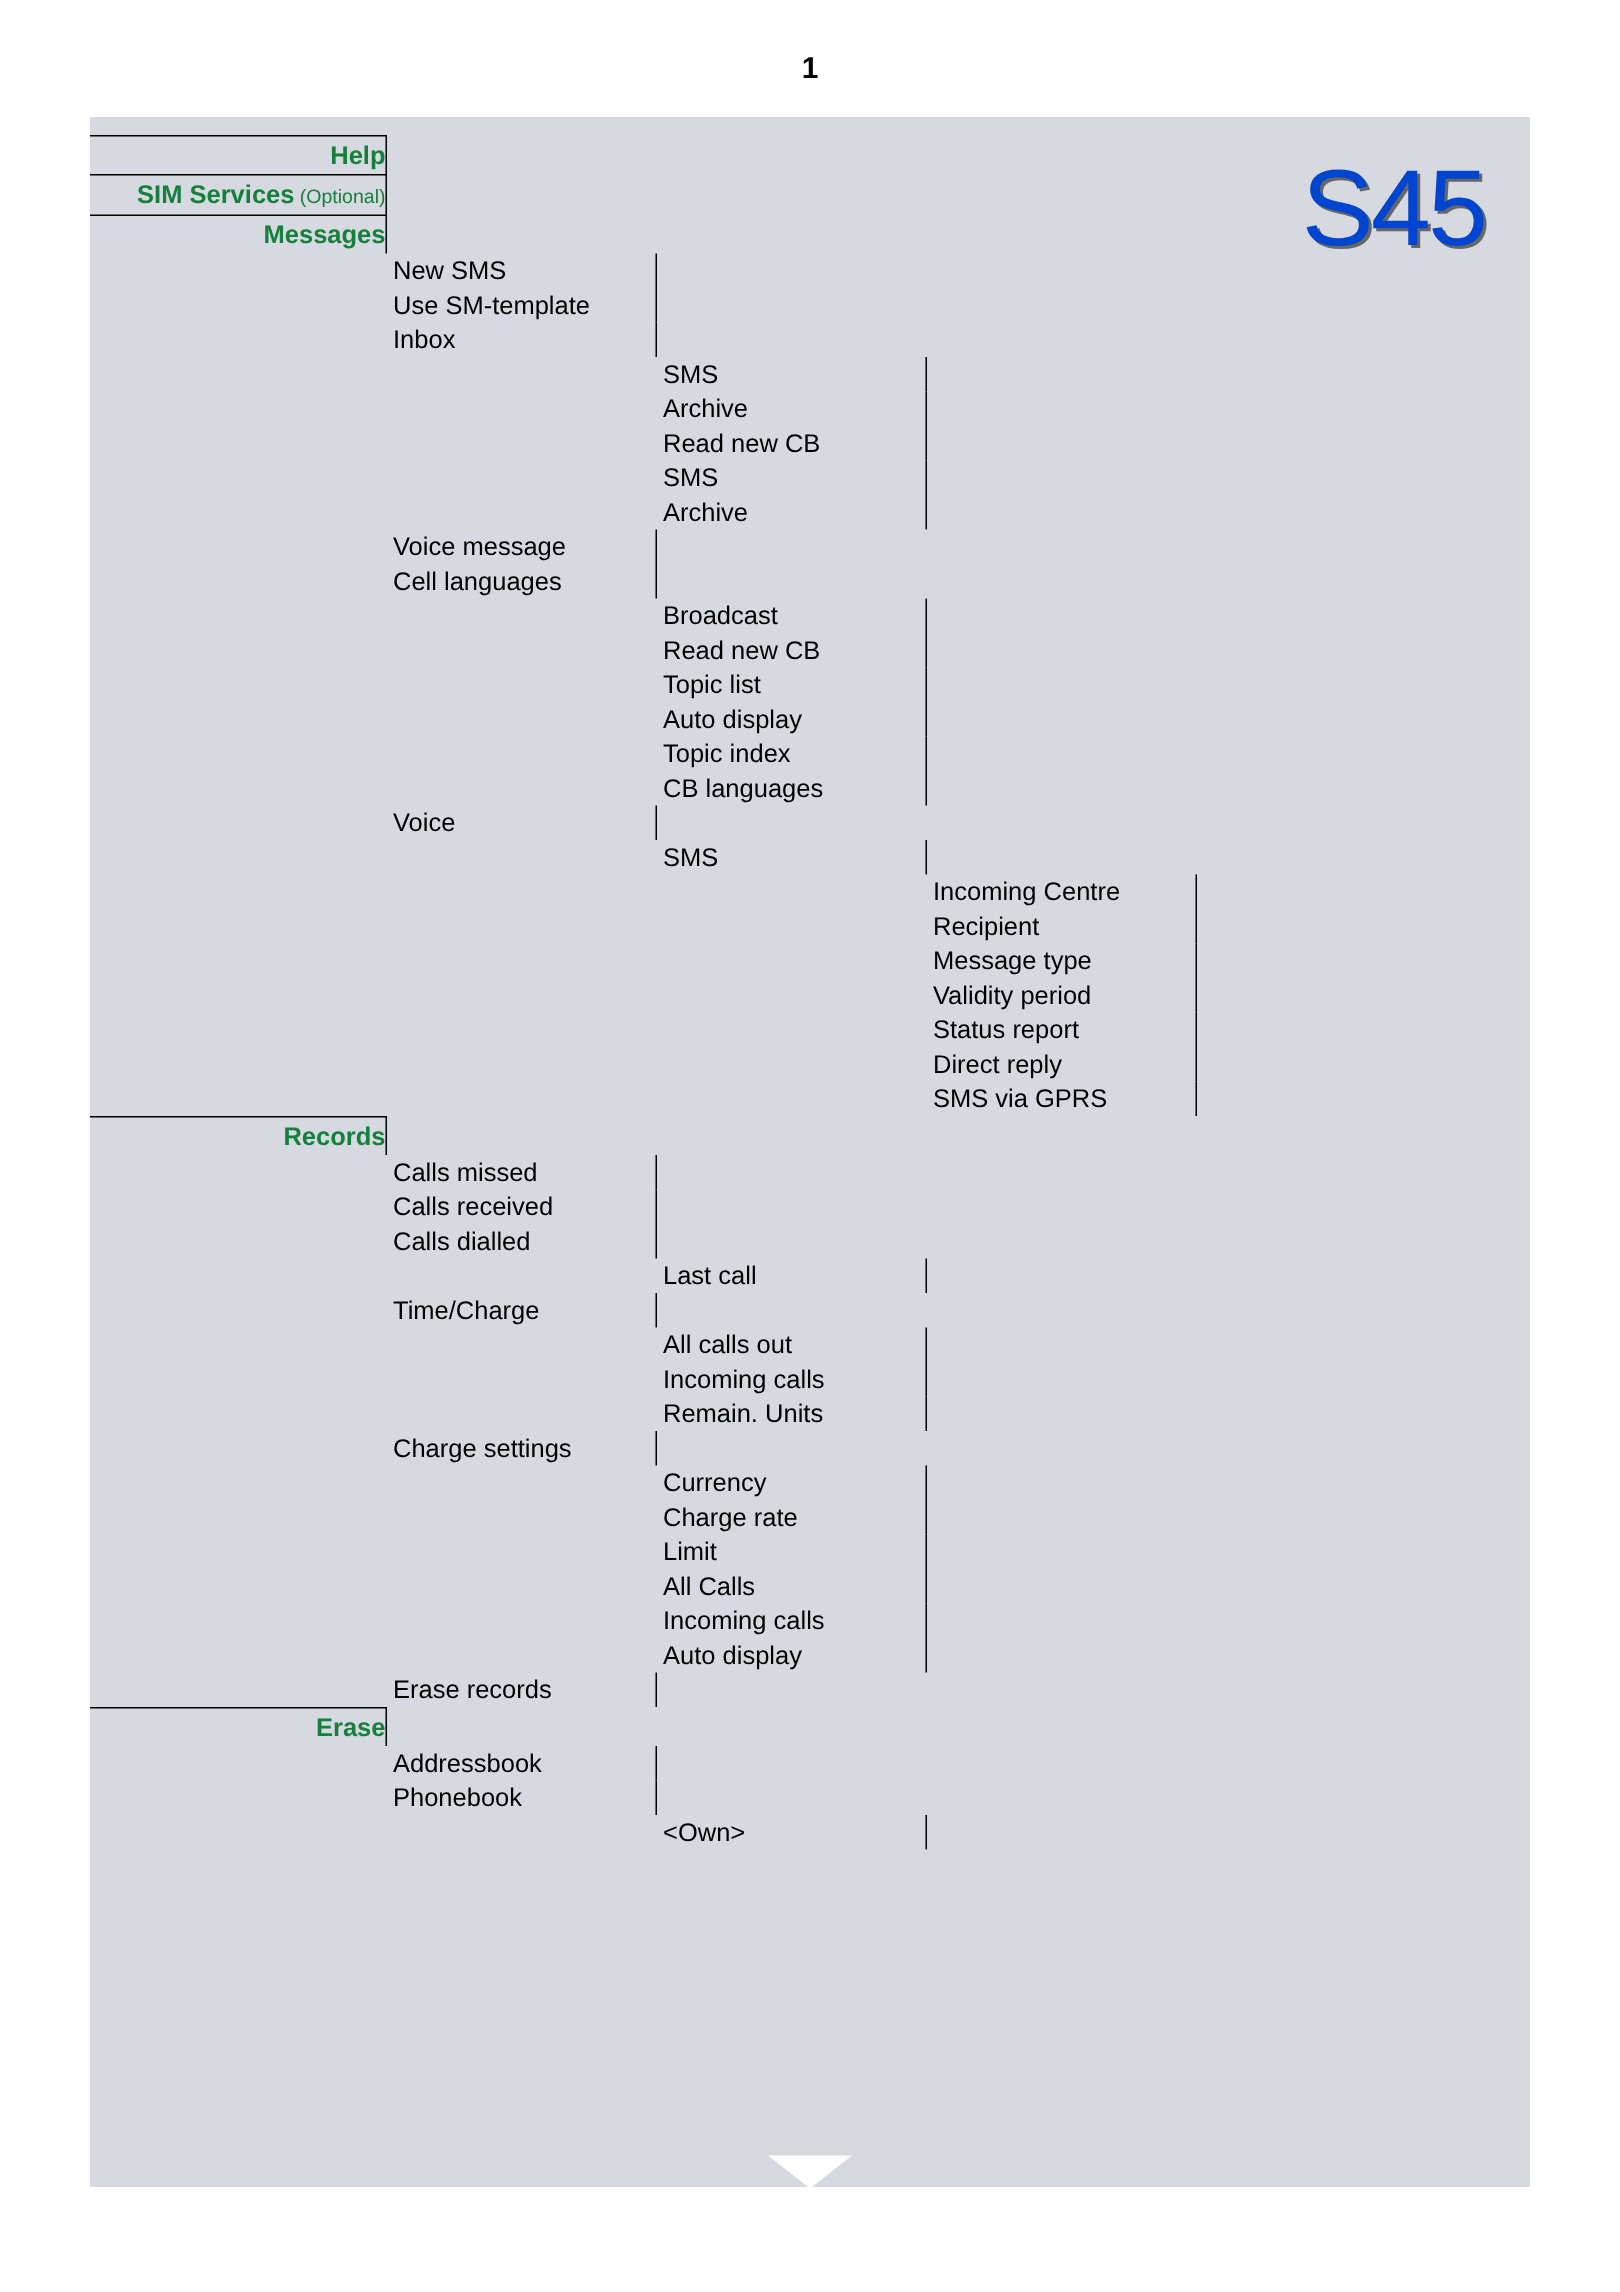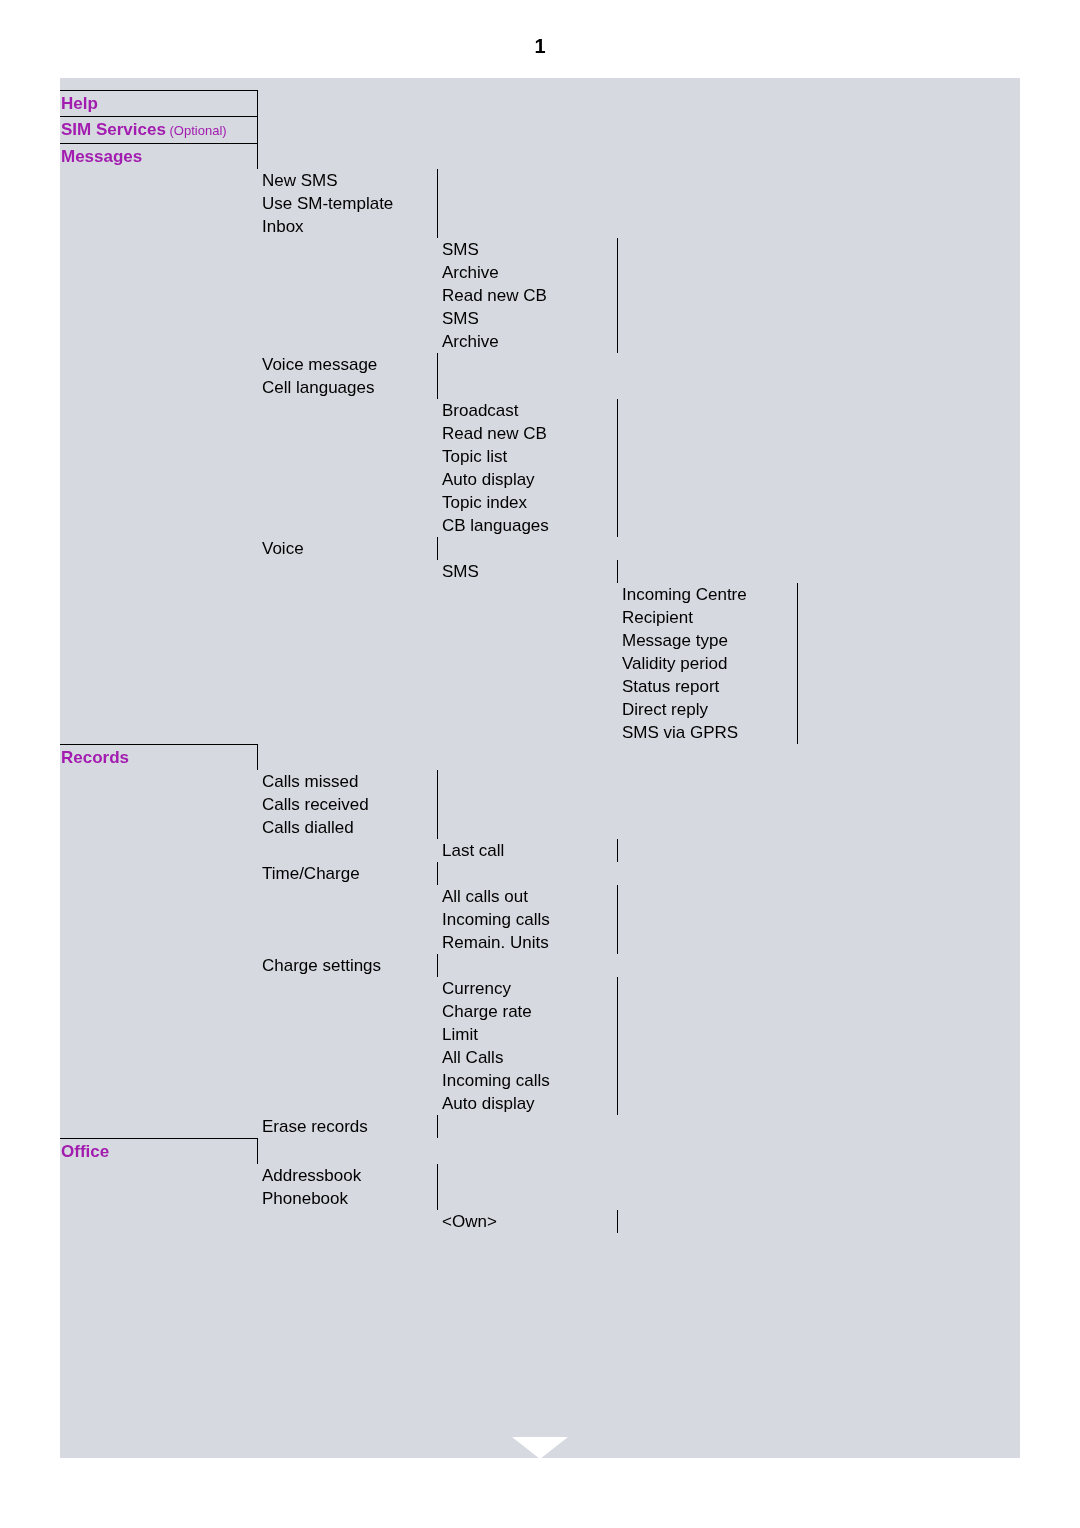--- a/index.html
+++ b/index.html
@@ -41,25 +41,26 @@
     .col {
       font-size: 17px;
       line-height: 23px;
       padding: 0 8px 0 4px;
     }
     .c1 { width: 198px; }
     .c2 { width: 180px; }
     .c3 { width: 180px; }
     .c4 { width: 180px; }
     .header-cell {
-      color: #a21caf;
+      color: #15803d;
       font-weight: bold;
       border-top: 1px solid #000;
       border-right: 1px solid #000;
       padding: 1px 0 1px 1px;
+      text-align: right;
     }
     .optional {
       font-weight: normal;
       font-size: 13px;
     }
     .item-cell {
       border-right: 1px solid #000;
       padding: 0 0 0 4px;
     }
     .bottom-arrow {
@@ -73,20 +74,21 @@
       border-right: 28px solid transparent;
       border-top: 22px solid #fff;
     }
   </style>
 </head>
 <body>
 
 <div class="page-num">1</div>
 
 <div class="page">
+  <div class="logo">S45</div>
 
   <div class="row">
     <div class="col c1 header-cell">Help</div>
   </div>
 
   <div class="row">
     <div class="col c1 header-cell">
       <span>SIM Services</span><span class="optional"> (Optional)</span>
     </div>
   </div>
@@ -307,21 +309,21 @@
       <div class="col c2"></div>
       <div class="col c3 item-cell">Auto display</div>
     </div>
 
   <div class="row">
       <div class="col c1"></div>
       <div class="col c2 item-cell">Erase records</div>
     </div>
 
   <div class="row">
-    <div class="col c1 header-cell">Office</div>
+    <div class="col c1 header-cell">Erase</div>
   </div>
 
   <div class="row">
       <div class="col c1"></div>
       <div class="col c2 item-cell">Addressbook</div>
     </div>
   <div class="row">
       <div class="col c1"></div>
       <div class="col c2 item-cell">Phonebook</div>
     </div>

